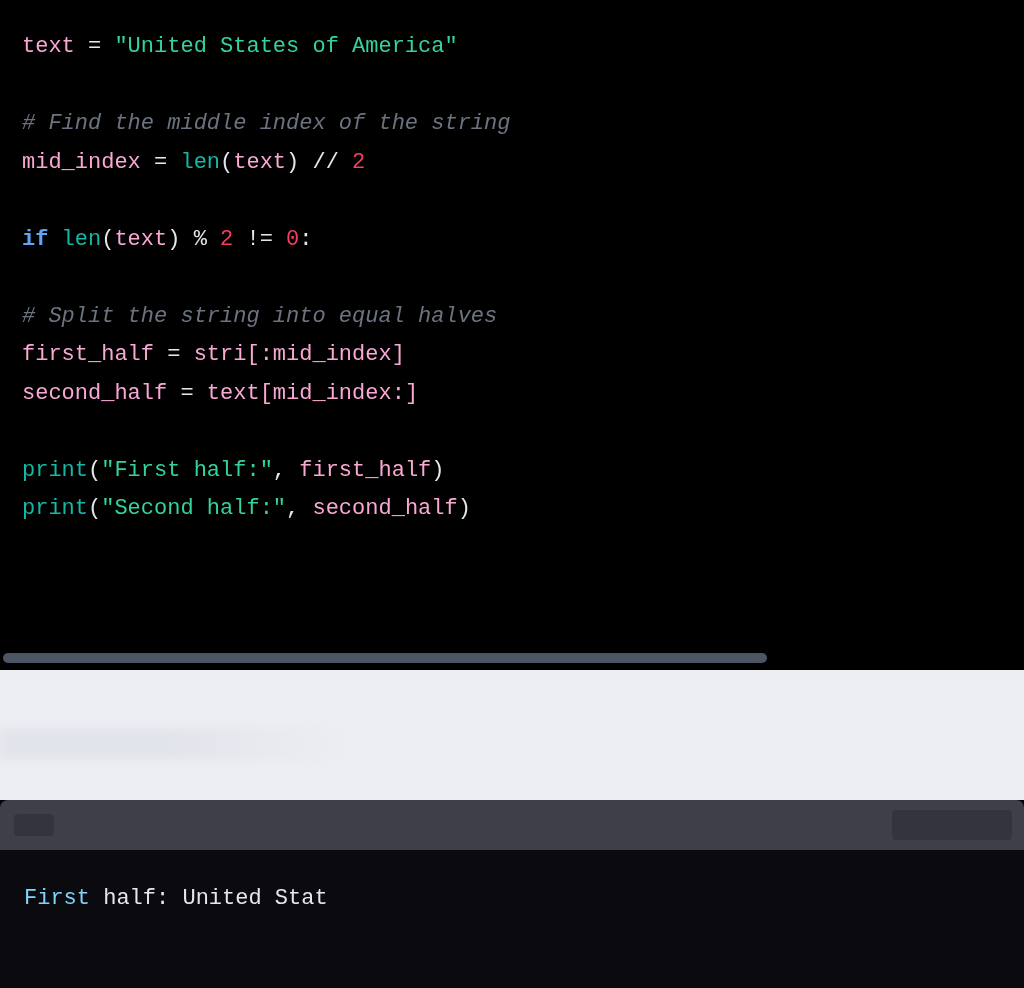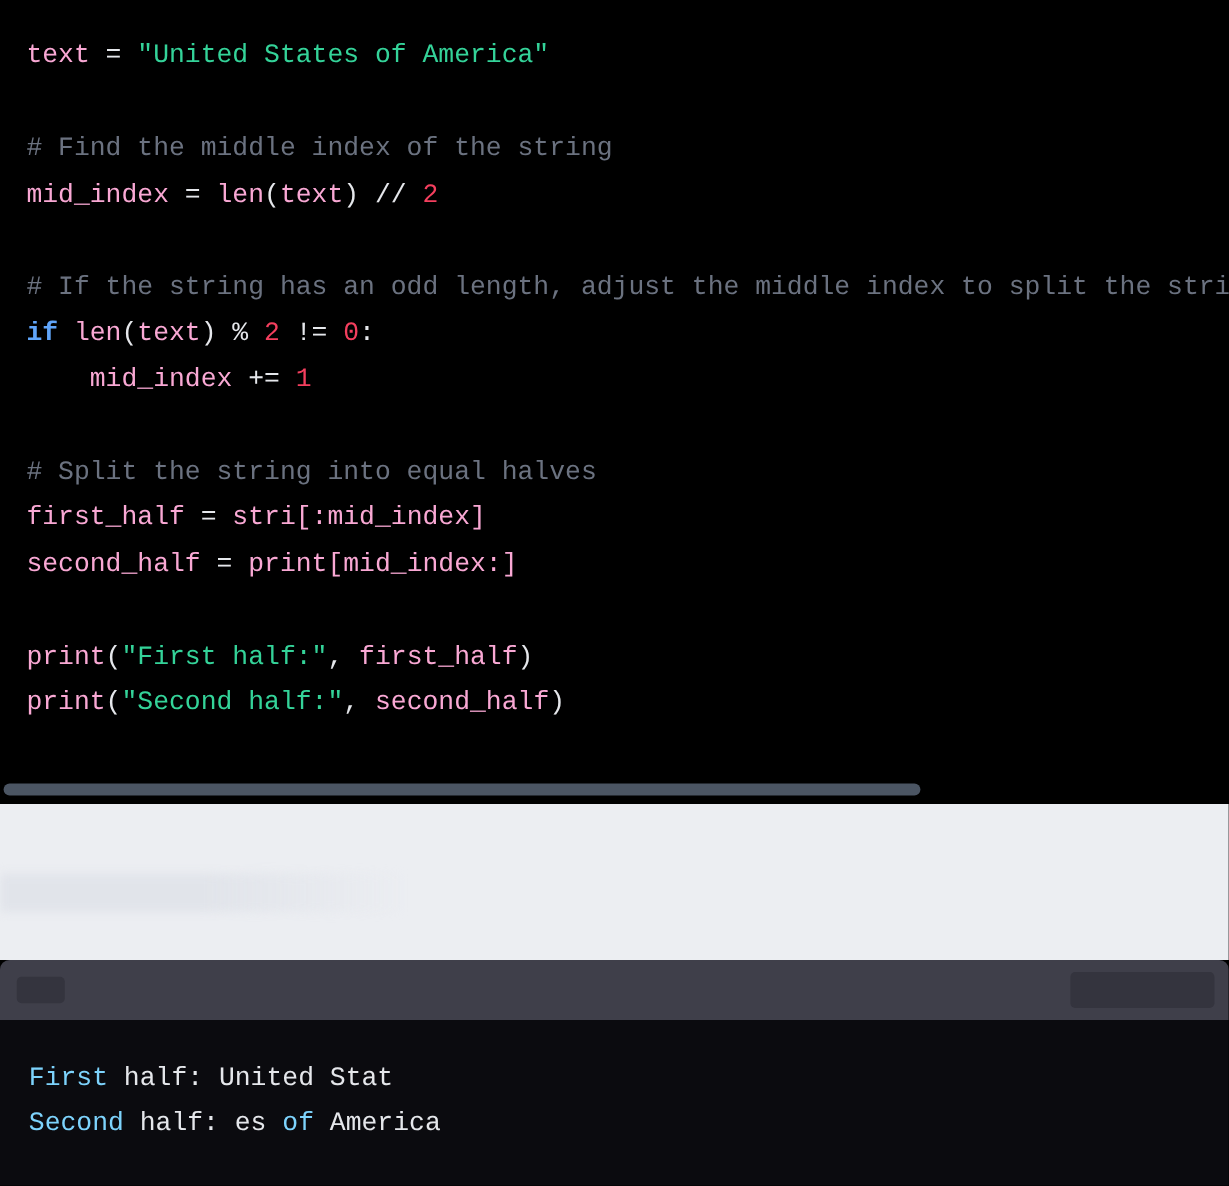--- a/index.html
+++ b/index.html
@@ -19,22 +19,22 @@
   }
   .code-line {
     font-size: 22px;
     line-height: 38.5px;
     white-space: pre;
     color: #e5e7eb;
   }
   .tok-var { color: #f9a8d4; }
   .tok-op  { color: #e5e7eb; }
   .tok-str { color: #34d399; }   
-  .tok-com { color: #6b7280; }   
-  .tok-func{ color: #f9a8d4; }   
+  .tok-com { color: #6b7280; font-style: italic; }   
+  .tok-func{ color: #14b8a6; }   
   .tok-num { color: #f43f5e; }   
   .tok-kw  { color: #60a5fa; font-weight: bold; }   
   .tok-paren { color: #e5e7eb; }
 
   .hscroll {
     position: absolute;
     left: 3px;
     right: 3px;
     bottom: 7px;
     height: 10px;
@@ -112,33 +112,31 @@
   <div class="code-line"><span class="tok-var">text</span><span class="tok-op"> = </span><span class="tok-str">"United States of America"</span></div>
 
   <div class="code-line"> </div>
 
   <div class="code-line"><span class="tok-com"># Find the middle index of the string</span></div>
 
   <div class="code-line"><span class="tok-var">mid_index</span><span class="tok-op"> = </span><span class="tok-func">len</span><span class="tok-paren">(</span><span class="tok-var">text</span><span class="tok-paren">)</span><span class="tok-op"> // </span><span class="tok-num">2</span></div>
 
   <div class="code-line"> </div>
 
-  <div class="code-line"><span class="tok-com"># If the string has an odd length, adjust the middle index to split the stri</span></div>
 
   <div class="code-line"><span class="tok-kw">if</span><span> </span><span class="tok-func">len</span><span class="tok-paren">(</span><span class="tok-var">text</span><span class="tok-paren">)</span><span class="tok-op"> % </span><span class="tok-num">2</span><span class="tok-op"> != </span><span class="tok-num">0</span><span class="tok-op">:</span></div>
 
-  <div class="code-line"><span>    </span><span class="tok-var">mid_index</span><span class="tok-op"> += </span><span class="tok-num">1</span></div>
 
   <div class="code-line"> </div>
 
   <div class="code-line"><span class="tok-com"># Split the string into equal halves</span></div>
 
   <div class="code-line"><span class="tok-var">first_half</span><span class="tok-op"> = </span><span class="tok-var">stri[:mid_index]</span></div>
 
-  <div class="code-line"><span class="tok-var">second_half</span><span class="tok-op"> = </span><span class="tok-var">print[mid_index:]</span></div>
+  <div class="code-line"><span class="tok-var">second_half</span><span class="tok-op"> = </span><span class="tok-var">text[mid_index:]</span></div>
 
   <div class="code-line"> </div>
 
 
   <div class="code-line"><span class="tok-func">print</span><span class="tok-paren">(</span><span class="tok-str">"First half:"</span><span class="tok-op">, </span><span class="tok-var">first_half</span><span class="tok-paren">)</span></div>
 
   <div class="code-line"><span class="tok-func">print</span><span class="tok-paren">(</span><span class="tok-str">"Second half:"</span><span class="tok-op">, </span><span class="tok-var">second_half</span><span class="tok-paren">)</span></div>
 
   <div class="hscroll">
     <div class="hscroll-thumb"></div>
@@ -149,15 +147,14 @@
   <div class="gap-blur"></div>
 </div>
 
 <div class="output-block">
   <div class="output-header">
     <div class="header-chip-left"></div>
     <div class="header-chip-right"></div>
   </div>
   <div class="output-body">
     <div class="out-line"><span class="out-hl">First</span><span> half: United Stat</span></div>
-    <div class="out-line"><span class="out-hl">Second</span><span> half: es </span><span class="out-hl">of</span><span> America</span></div>
   </div>
 </div>
 
 </body></html>

